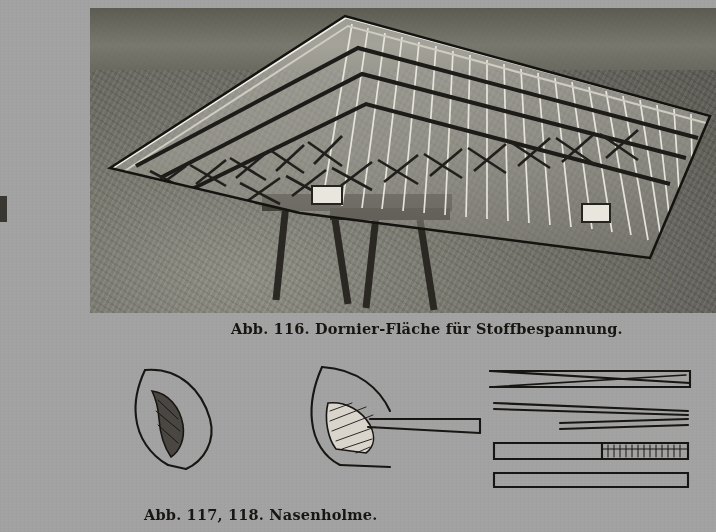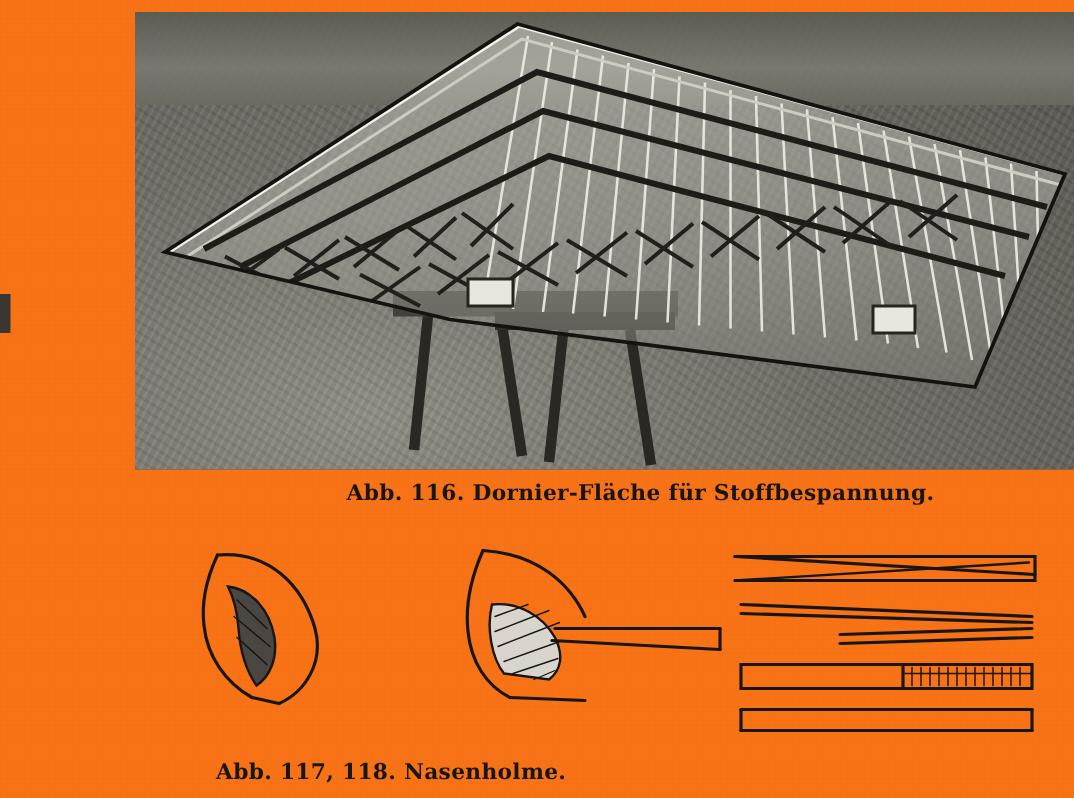--- a/index.html
+++ b/index.html
@@ -13,21 +13,21 @@
     font-family: "Liberation Serif", serif;
     overflow: hidden;
     position: relative;
   }
 
   .page {
     position: absolute;
     left: 0; top: 0;
     width: 716px;
     height: 532px;
-    background: #f97316;
+    background: #a3a3a3;
   }
 
   
   .grain {
     position: absolute;
     inset: 0;
     background:
       repeating-linear-gradient(0deg, rgba(0,0,0,0.012) 0px, rgba(0,0,0,0.012) 1px, rgba(255,255,255,0) 1px, rgba(255,255,255,0) 3px),
       repeating-linear-gradient(90deg, rgba(0,0,0,0.01) 0px, rgba(0,0,0,0.01) 1px, rgba(255,255,255,0) 1px, rgba(255,255,255,0) 4px);
     pointer-events: none;

